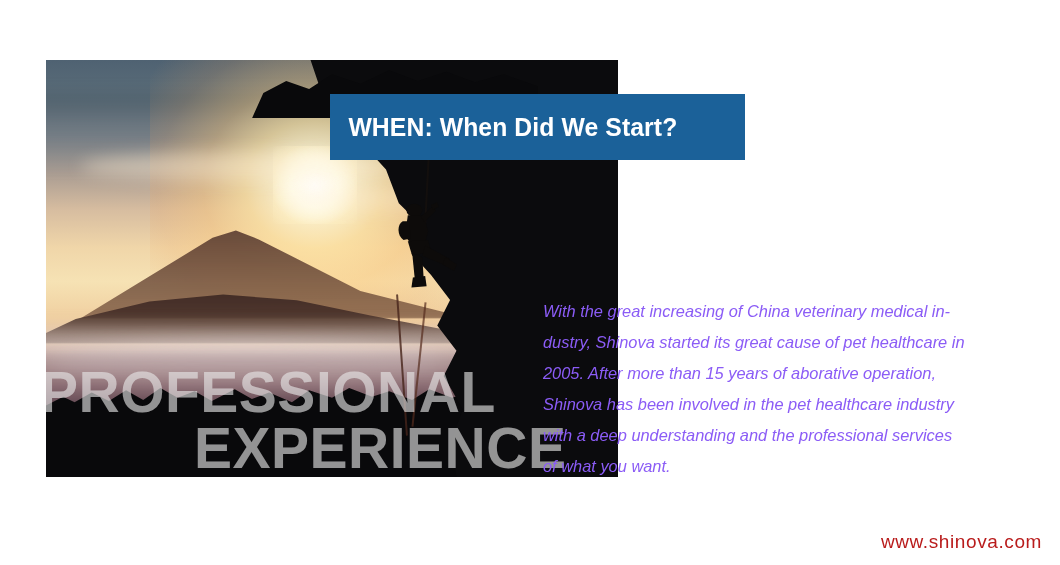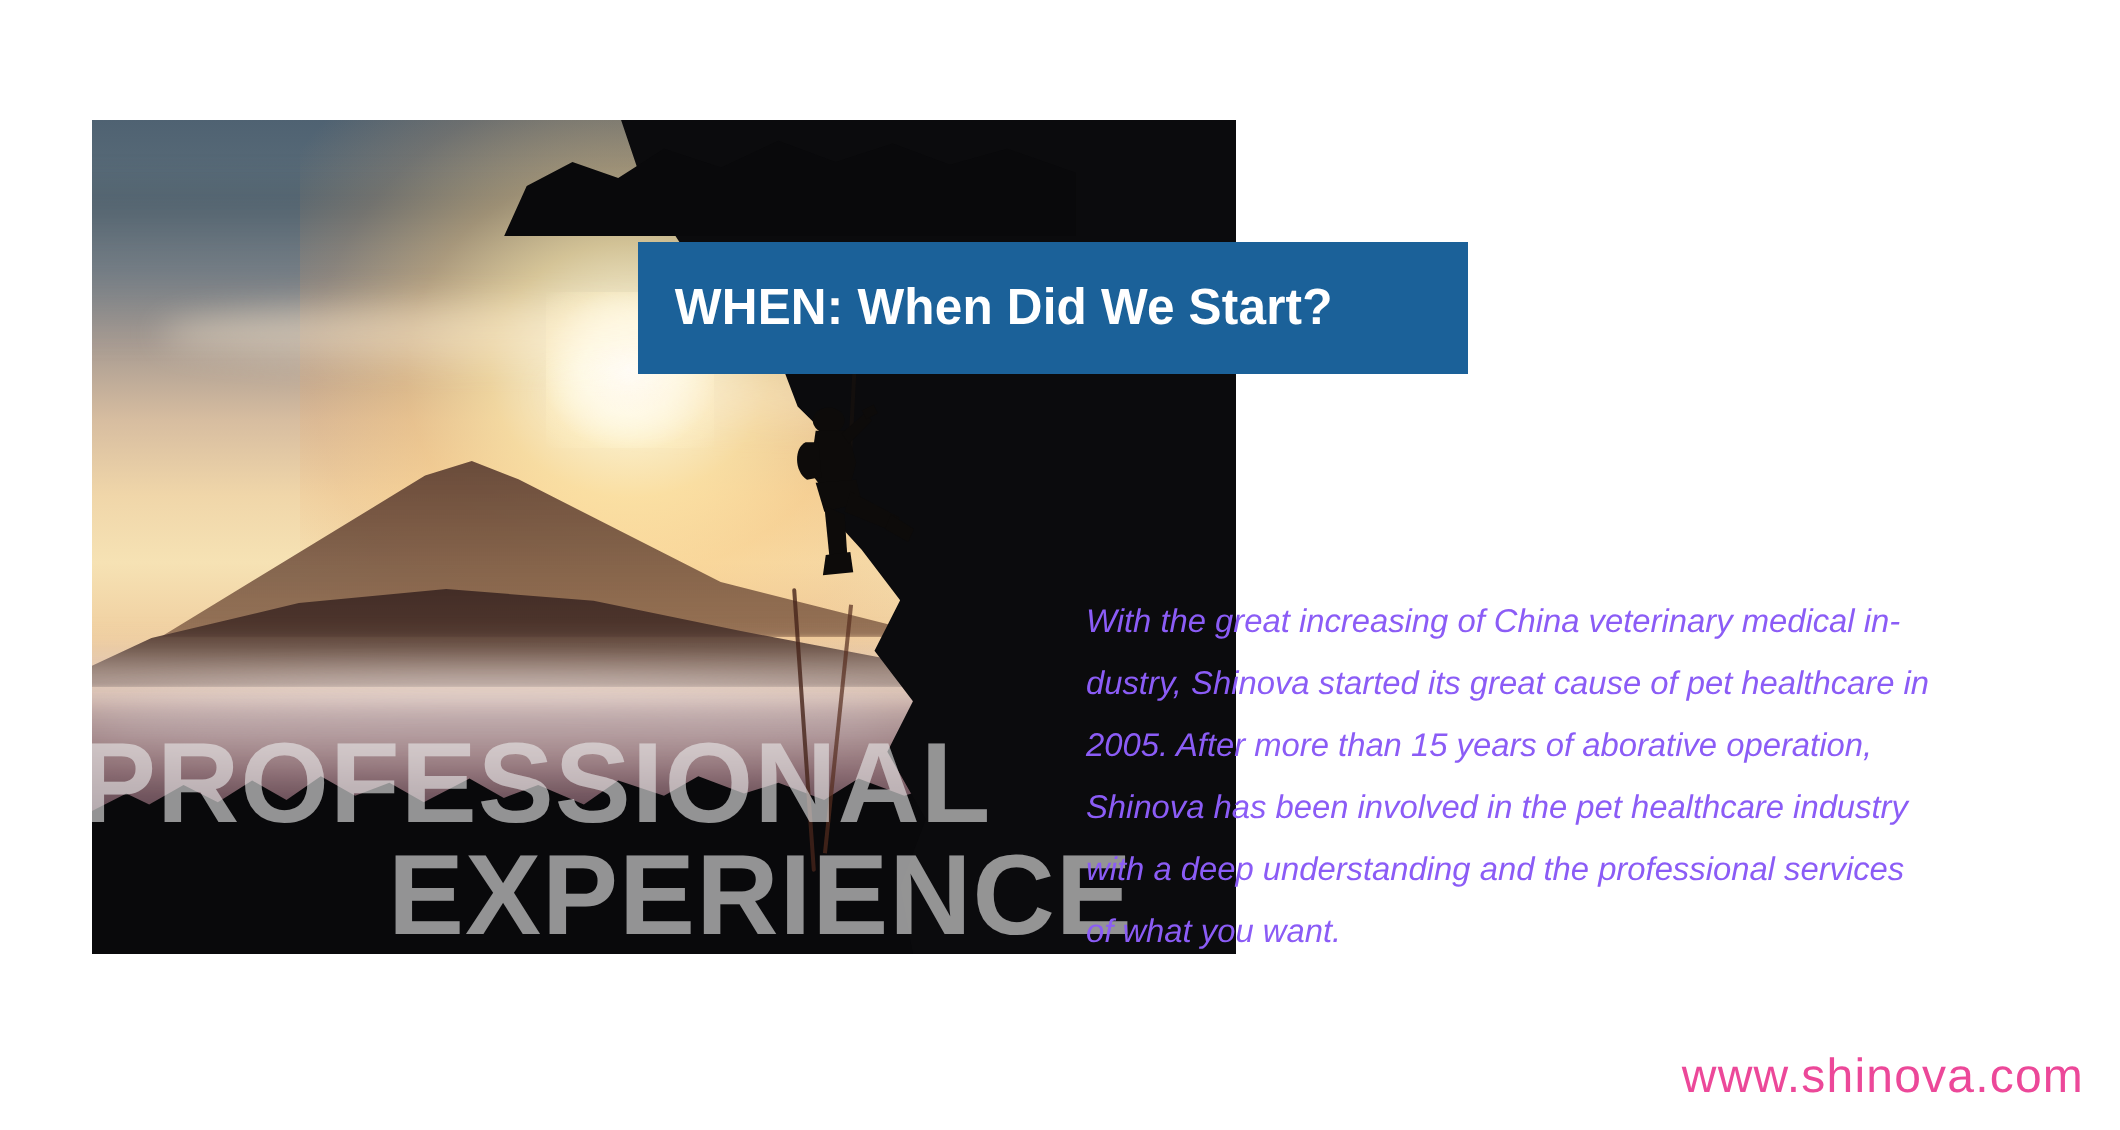--- a/index.html
+++ b/index.html
@@ -272,28 +272,27 @@
   }
   .photo-wordmark .wm2 {
     display: block;
     font-size: 57px;
     margin-left: 148px;
   }
 
   
   .title-banner {
     position: absolute;
-    left: 319px;
+    left: 330px;
     top: 94px;
     width: 415px;
     height: 66px;
     background: #1b6199;
     display: flex;
     align-items: center;
-    margin-top: 27px;
   }
   .title-banner .title-text {
     color: #ffffff;
     font-family: "Liberation Sans Narrow", "Liberation Sans", sans-serif;
     font-weight: bold;
     font-size: 25.5px;
     letter-spacing: 0.1px;
     padding-left: 19px;
     white-space: nowrap;
     transform: scaleX(0.97);
@@ -313,23 +312,23 @@
     text-align: left;
     white-space: pre-line;
     font-style: italic;
   }
 
   
   .footer-url {
     position: absolute;
     right: 18px;
     bottom: 12px;
-    color: #ec4899;
+    color: #b91c1c;
     font-family: "Liberation Sans", sans-serif;
-    font-size: 24px;
+    font-size: 19px;
     letter-spacing: 0.6px;
   }
 </style>
 </head>
 <body>
 
 <div class="slide">
 
   <div class="photo">
     <div class="photo-layer sky"></div>

